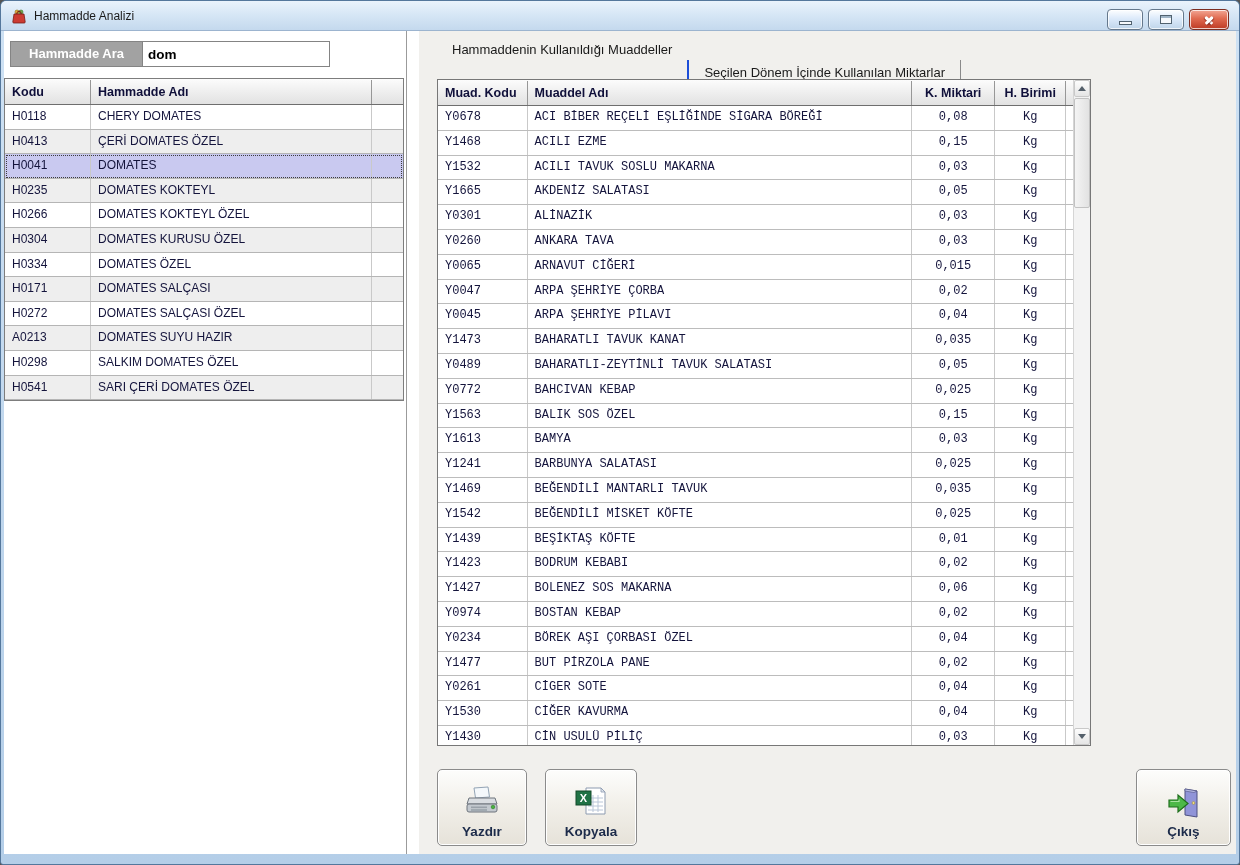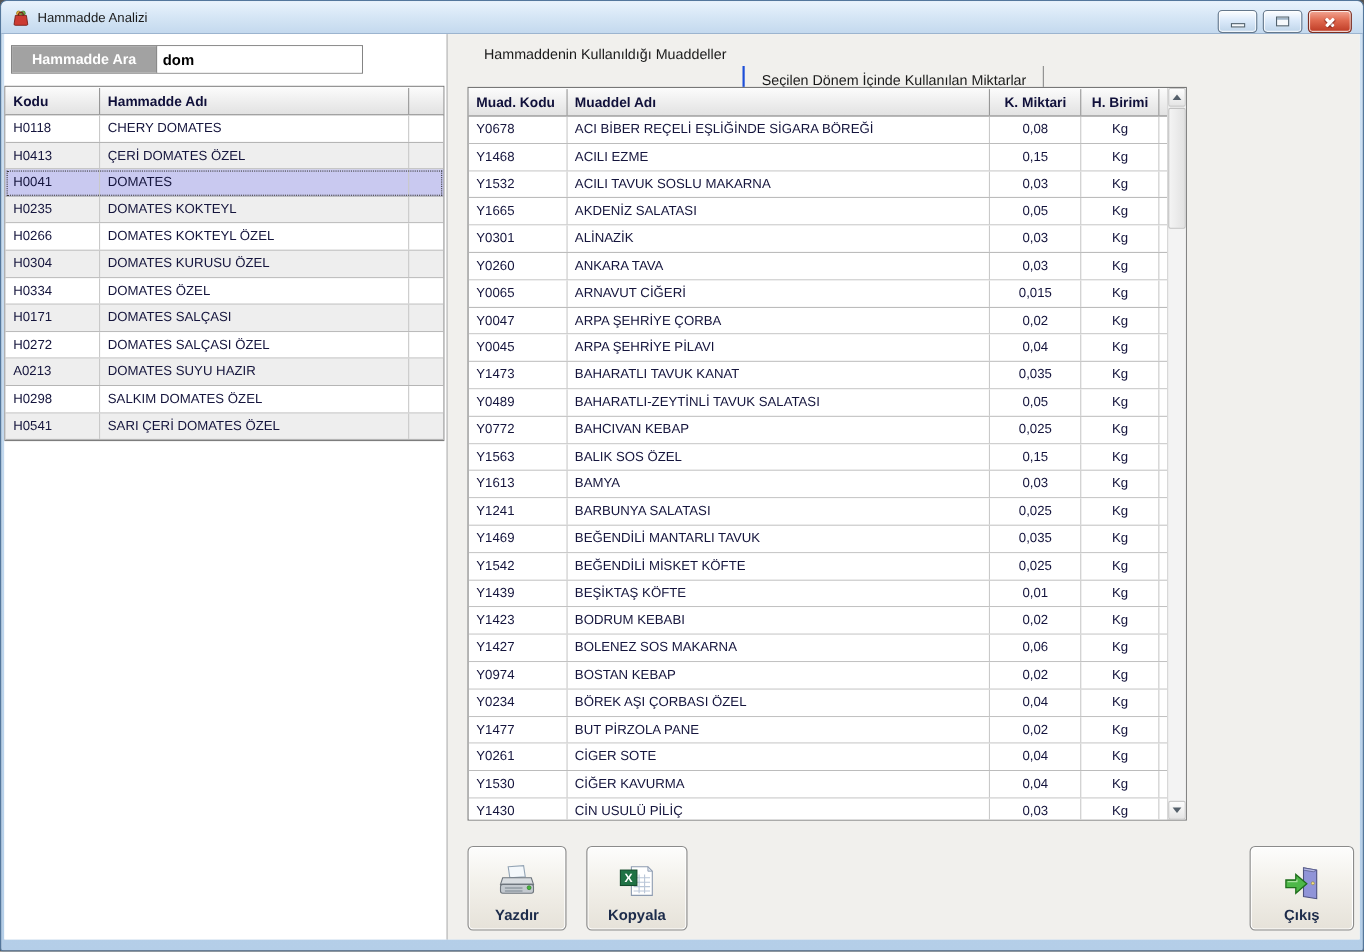--- a/index.html
+++ b/index.html
@@ -25,21 +25,21 @@
     box-shadow:inset 0 2px 0 #9fb4c6; }
   .glyph-x{ position:relative; width:12px; height:12px; }
   .glyph-x::before,.glyph-x::after{ content:""; position:absolute; left:1px; top:5px;
     width:10px; height:2.5px; background:#fff; border-radius:1px;
     box-shadow:0 1px 1px rgba(90,10,5,.6); }
   .glyph-x::before{ transform:rotate(45deg);} .glyph-x::after{ transform:rotate(-45deg);}
   
   .content{ position:absolute; top:30px; left:3px; right:3px; bottom:10px; background:#fff; }
   .left-panel{ position:absolute; left:0; top:0; width:402px; height:100%; background:#fff; }
   .divider{ position:absolute; left:402px; top:0; width:1px; height:100%; background:#9b9b9b; }
-  .right-panel{ position:absolute; left:403px; right:0; top:0; height:100%; background:#f1f0ed; }
+  .right-panel{ position:absolute; left:415px; right:0; top:0; height:100%; background:#f1f0ed; }
   
   .searchbox{ position:absolute; left:6px; top:10px; width:320px; height:26px;
     border:1px solid #848484; display:flex; background:#fff; }
   .search-label{ width:170px; background:#a2a2a2; border-right:1px solid #848484;
     color:#fff; font-weight:bold; font-size:13px; line-height:24px; text-align:center; }
   .search-input{ flex:1; border:0; outline:none; font-family:inherit;
     font-size:13.5px; font-weight:bold; color:#000; padding-left:5px; }
   
   .grid-head{ display:flex; height:26px;
     background:linear-gradient(#fcfcfc,#ececec 60%,#e2e2e2);
@@ -54,21 +54,21 @@
   .cell{ border-right:1px solid #c9c9c9; font-size:12px; color:#14143c;
     line-height:23px; padding-left:7px; overflow:hidden; white-space:nowrap; }
   .cell:last-child{ border-right:0; }
   .rgrid{ position:absolute; left:18px; top:48px; width:654px; height:667px;
     border:1px solid #777; background:#fff; overflow:hidden; }
   .rgrid .grid-head{ margin-right:17px; }
   .rgrid .rk{ width:96px; } .rgrid .ra{ width:414px; }
   .rgrid .rm{ width:90px; text-align:center; padding-left:0; }
   .rgrid .rb{ width:76px; text-align:center; padding-left:0; }
   .rgrid .rf{ flex:1; border-right:0; }
-  .rbody{ height:640px; overflow:hidden; margin-right:17px; }
+  .rbody{ height:640px; overflow:hidden; margin-right:17px;font-family:Liberation Mono, monospace; }
   .rrow{ display:flex; height:24.8px; border-bottom:1px solid #bcbcbc; background:#fff; }
   
   .vscroll{ position:absolute; right:0; top:0; bottom:0; width:17px; background:#f3f3f3;
     border-left:1px solid #d5d5d5; }
   .sbtn{ position:absolute; left:0; width:16px; height:17px;
     background:linear-gradient(#fdfdfd,#e5e5e5); border:1px solid #c9c9c9; border-radius:2px;
     display:flex; align-items:center; justify-content:center; }
   .sbtn.up{ top:0; } .sbtn.down{ bottom:0; }
   .tri-up{ width:0; height:0; border-left:4px solid transparent; border-right:4px solid transparent;
     border-bottom:5px solid #55606b; }

